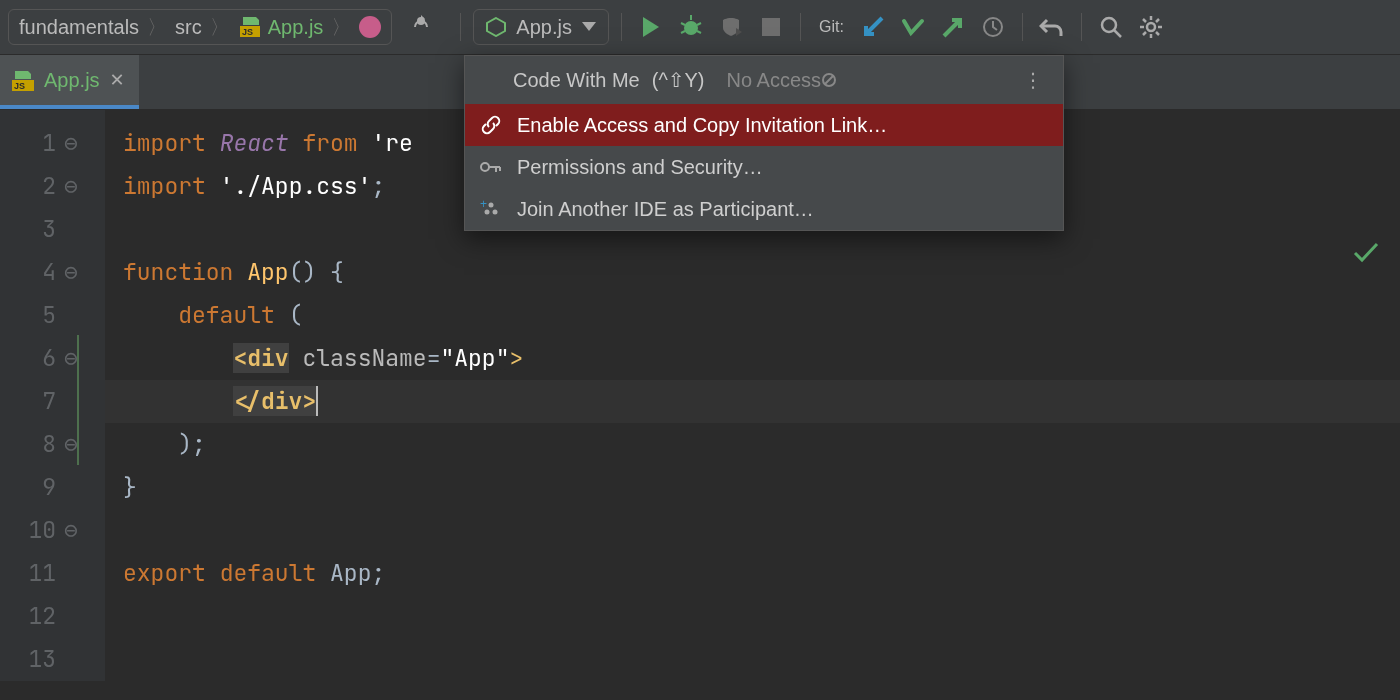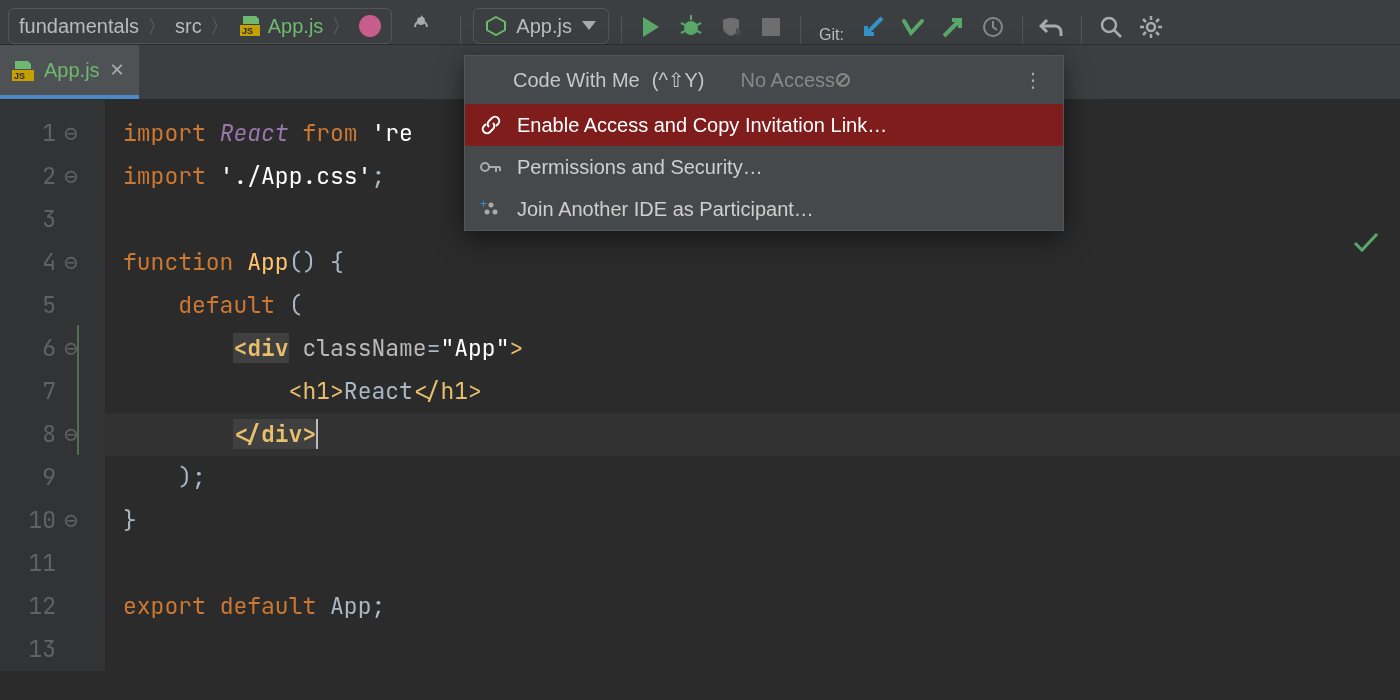--- a/index.html
+++ b/index.html
@@ -4,24 +4,24 @@
 <style>
 * { margin: 0; padding: 0; box-sizing: border-box; }
 body {
   width: 1400px; height: 700px;
   background: #2b2b2b;
   font-family: -apple-system, "Segoe UI", sans-serif;
   overflow: hidden;
   color: #a9b7c6;
 }
 .toolbar {
-  height: 45px;
+  height: 55px;
   background: #3c3f41;
   display: flex;
-  align-items: flex-end;
+  align-items: center;
   padding: 0 8px;
   gap: 6px;
   border-bottom: 1px solid #2b2b2b;
 }
 .breadcrumb {
   display: flex; align-items: center; gap: 8px;
   font-size: 20px; color: #bbbbbb;
   padding: 0 10px;
   border: 1px solid #555;
   border-radius: 6px;
@@ -118,21 +118,21 @@
   box-shadow: 0 8px 24px rgba(0,0,0,0.5);
   z-index: 50;
 }
 .popup-head {
   height: 48px; display: flex; align-items: center;
   padding-left: 48px; gap: 12px;
   font-size: 20px;
 }
 .popup-head .title { color: #c7c7c7; }
 .popup-head .shortcut { color: #c7c7c7; }
-.popup-head .access { color: #888; margin-left: 24px; display: flex; align-items: center; gap: 0; }
+.popup-head .access { color: #888; margin-left: 10px; display: flex; align-items: center; gap: 0; }
 .popup-head .dots { margin-left: auto; margin-right: 18px; color: #aaa; letter-spacing: 2px; }
 .popup-item {
   height: 42px; display: flex; align-items: center;
   padding-left: 14px; gap: 14px; font-size: 20px; color: #cfcfcf;
 }
 .popup-item.sel { background: #7f1d1d; color: #fff; }
 .popup-item .icon { width: 24px; display: flex; justify-content: center; }
 svg { display: block; }
 </style>
 </head>
@@ -340,21 +340,20 @@
         <span class="fold"></span>
       </div>
   </div>
   <div class="code">
     <div class="cline"><span class="kw">import</span> <span class="react-it">React</span> <span class="kw">from</span> <span class="str">'re</span></div>
     <div class="cline"><span class="kw">import</span> <span class="str">'./App.css'</span><span class="punct">;</span></div>
     <div class="cline"></div>
     <div class="cline"><span class="kw">function</span> <span class="fn">App</span><span class="punct">() {</span></div>
     <div class="cline">    <span class="kw">default</span> <span class="punct">(</span></div>
     <div class="cline">        <span class="hl-tag"><span class="tagbr">&lt;</span><span class="tag">div</span></span> <span class="attr">className</span><span class="punct">=</span><span class="str">"App"</span><span class="tagbr">&gt;</span></div>
-    <div class="cline">            <span class="tagbr">&lt;</span><span class="tag">h1</span><span class="tagbr">&gt;</span><span class="ident">React</span><span class="tagbr">&lt;/</span><span class="tag">h1</span><span class="tagbr">&gt;</span></div>
     <div class="cline current">        <span class="hl-tag"><span class="tagbr">&lt;/</span><span class="tag">div</span><span class="tagbr">&gt;</span></span><span class="caret"></span></div>
     <div class="cline">    <span class="punct">);</span></div>
     <div class="cline"><span class="punct">}</span></div>
     <div class="cline"></div>
     <div class="cline"><span class="kw">export</span> <span class="kw">default</span> <span class="ident">App</span><span class="punct">;</span></div>
     <div class="cline"></div>
   </div>
   <div class="check-ok">
     <svg width="28" height="24">
         <path d="M3 13 L10 20 L25 4" fill="none" stroke="#59a869" stroke-width="3"></path>

